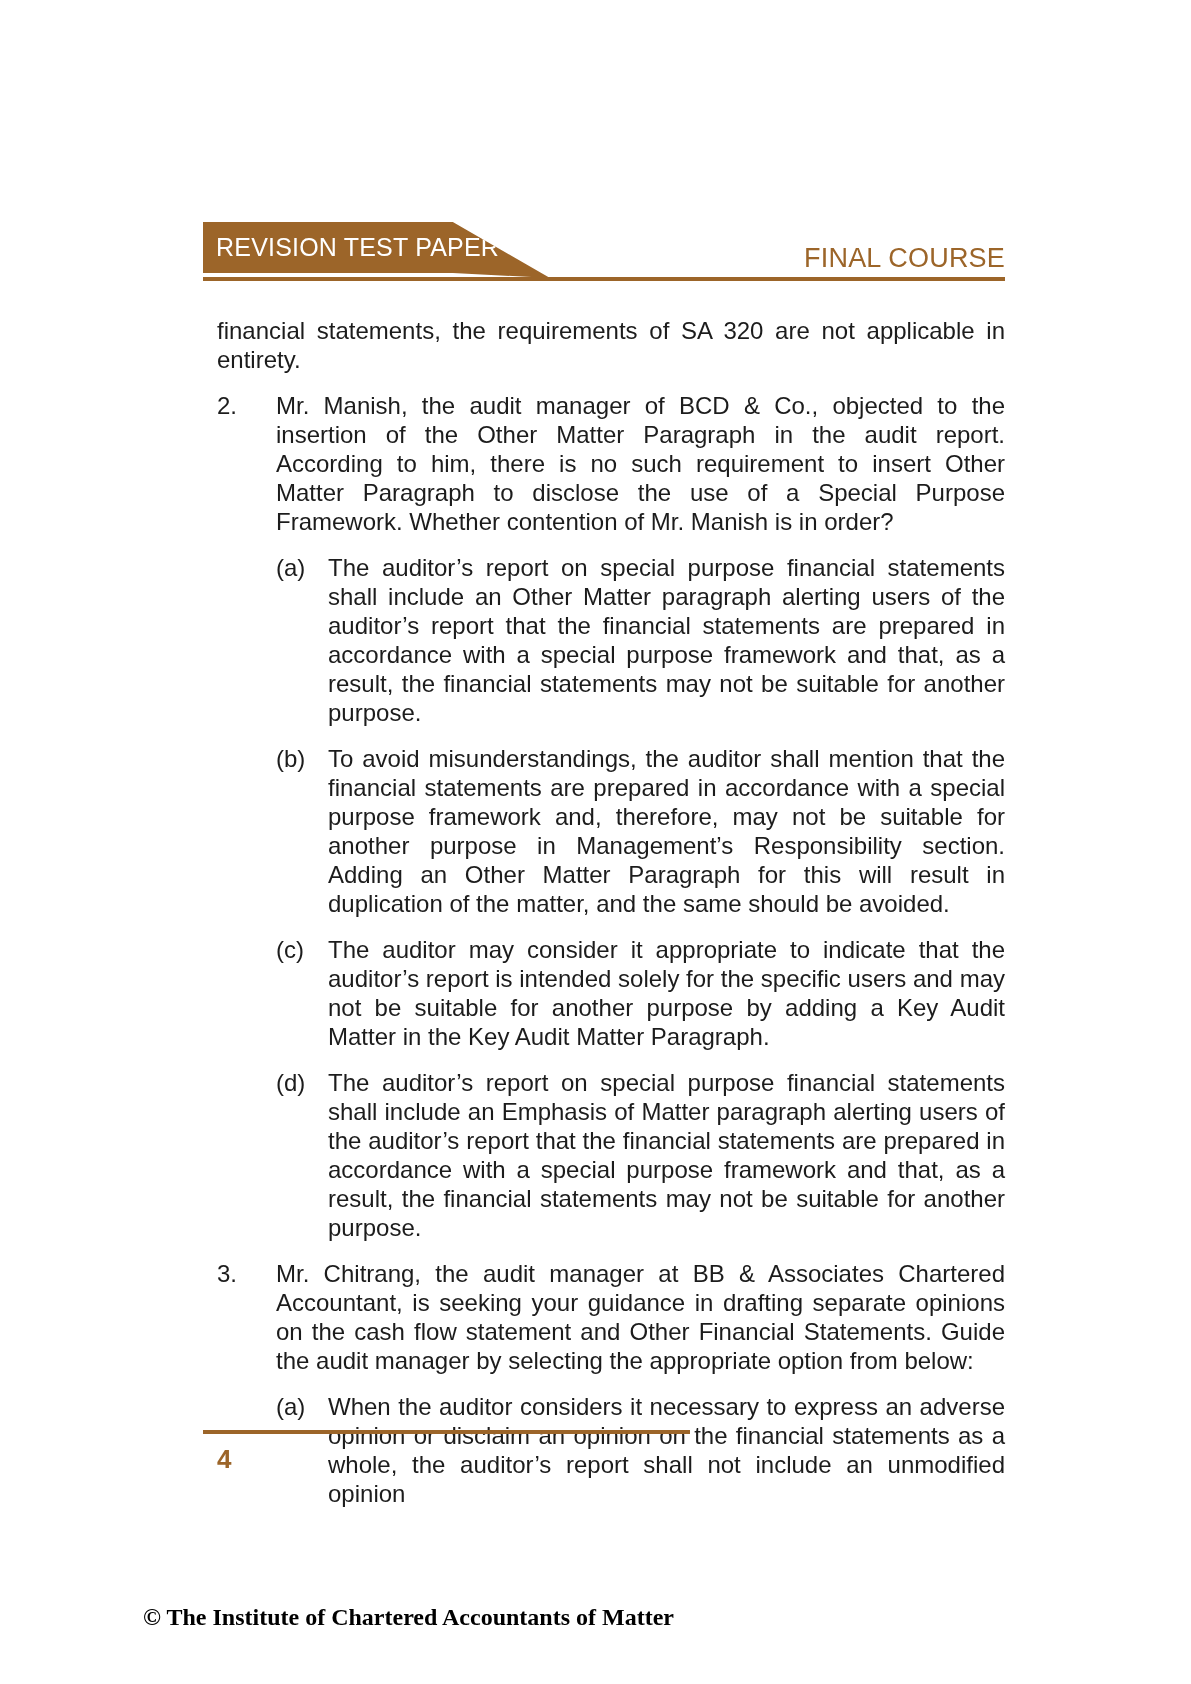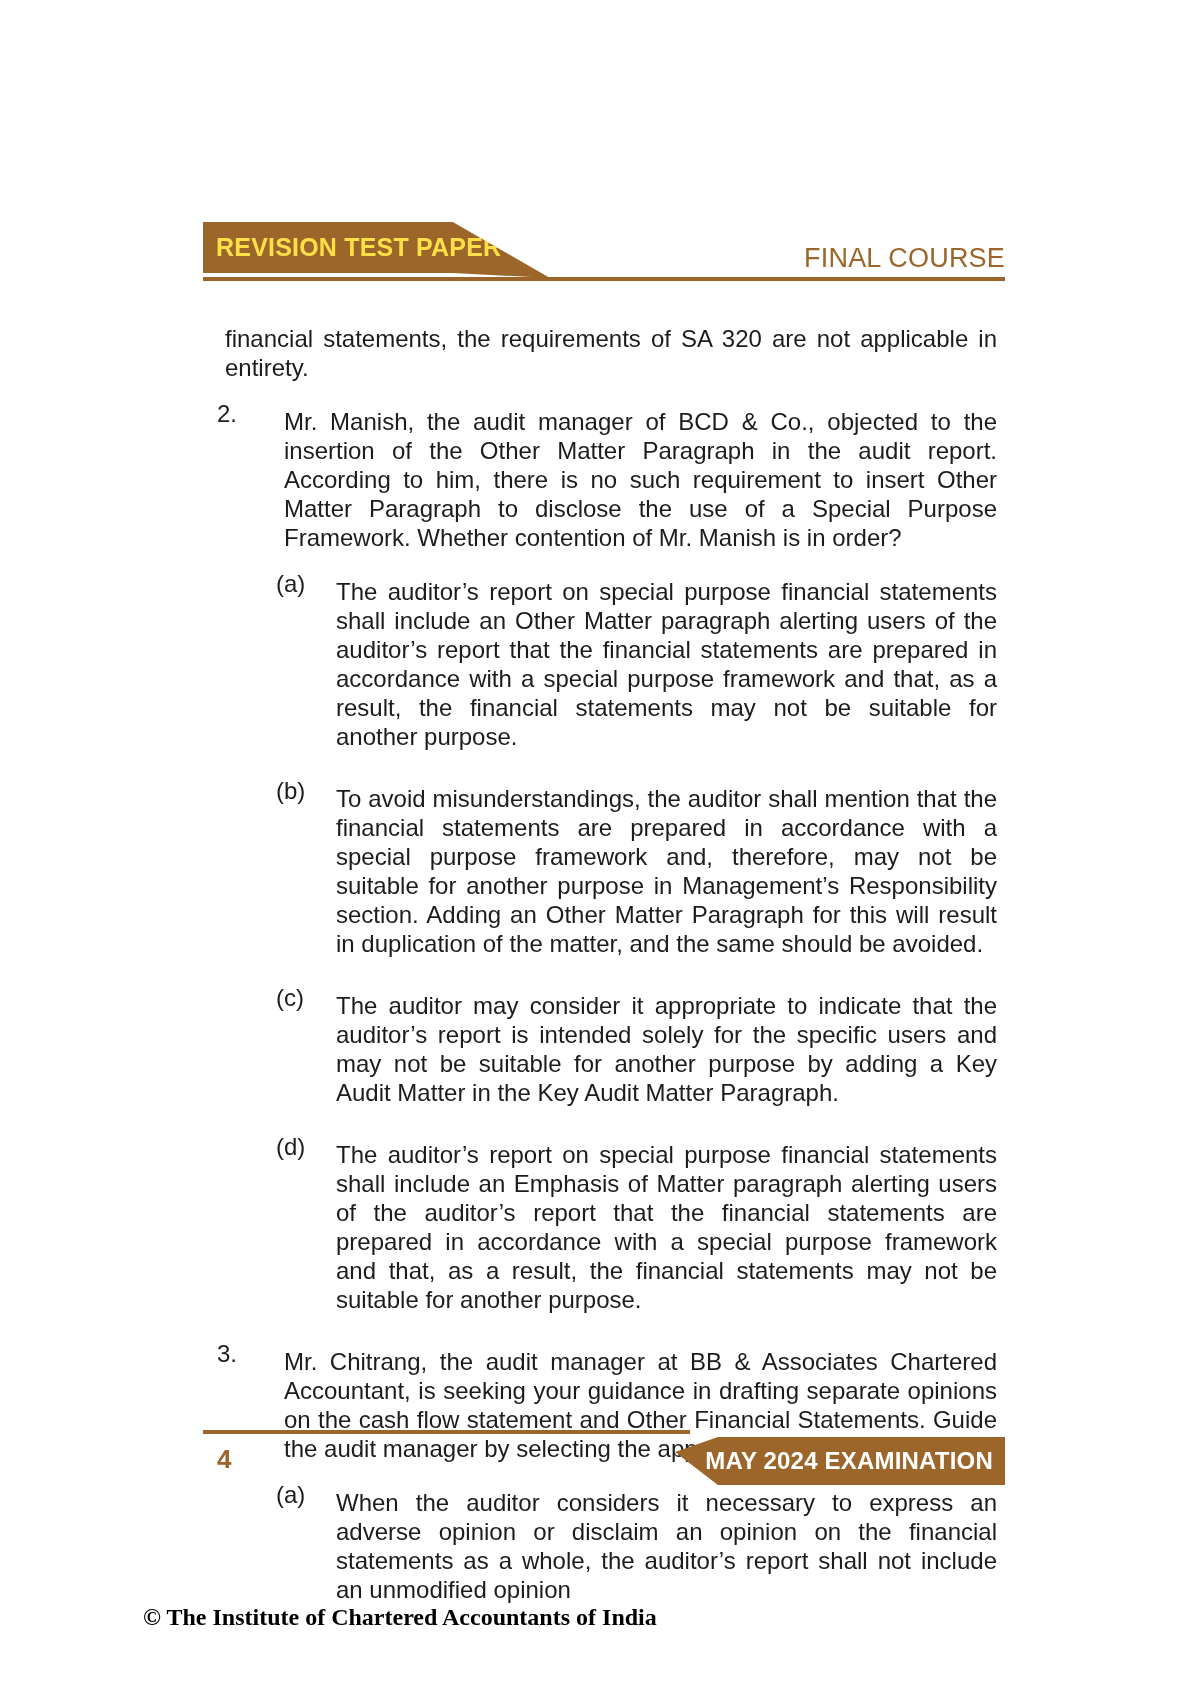--- a/index.html
+++ b/index.html
@@ -27,23 +27,23 @@
     background: #9c6529;
     clip-path: polygon(0 0, 72% 0, 100% 100%, 72% 91%, 0 91%);
   }
   .header-banner .banner-label {
     position: absolute;
     left: 13px;
     top: 0;
     height: 51px;
     display: flex;
     align-items: center;
-    color: #fde047;
+    color: #ffffff;
     font-size: 25px;
-    font-weight: bold;
+    font-weight: normal;
     letter-spacing: 0.2px;
     white-space: nowrap;
   }
   .header-rule {
     position: absolute;
     left: 203px;
     top: 277px;
     width: 802px;
     height: 4px;
     background: #9c6529;
@@ -63,21 +63,21 @@
   
   .content {
     position: absolute;
     left: 217px;
     top: 316px;
     width: 788px;
     font-size: 24px;
     line-height: 29px;
     text-align: justify;
   }
-  .content p { margin: 8px; }
+  .content p { margin: 0; }
   .intro-continuation {
     margin-left: 111px;
   }
   .q-item {
     display: grid;
     grid-template-columns: 59px 1fr;
     margin-top: 17px;
   }
   .q-number { text-align: left; }
   .q-option {
@@ -187,19 +187,16 @@
         <div class="q-option">
           <div class="q-option-label">(a)</div>
           <p>When the auditor considers it necessary to express an adverse opinion or disclaim an opinion on the financial statements as a whole, the auditor’s report shall not include an unmodified opinion</p>
         </div>
       </div>
     </div>
 
   </div>
 
   <div class="footer-rule"></div>
-  <div class="footer-banner">
-    <span class="banner-label">MAY 2024 EXAMINATION</span>
-  </div>
   <div class="page-number">4</div>
-  <div class="copyright">© The Institute of Chartered Accountants of India</div>
+  <div class="copyright">© The Institute of Chartered Accountants of Matter</div>
 
 </div>
 
 </body></html>

